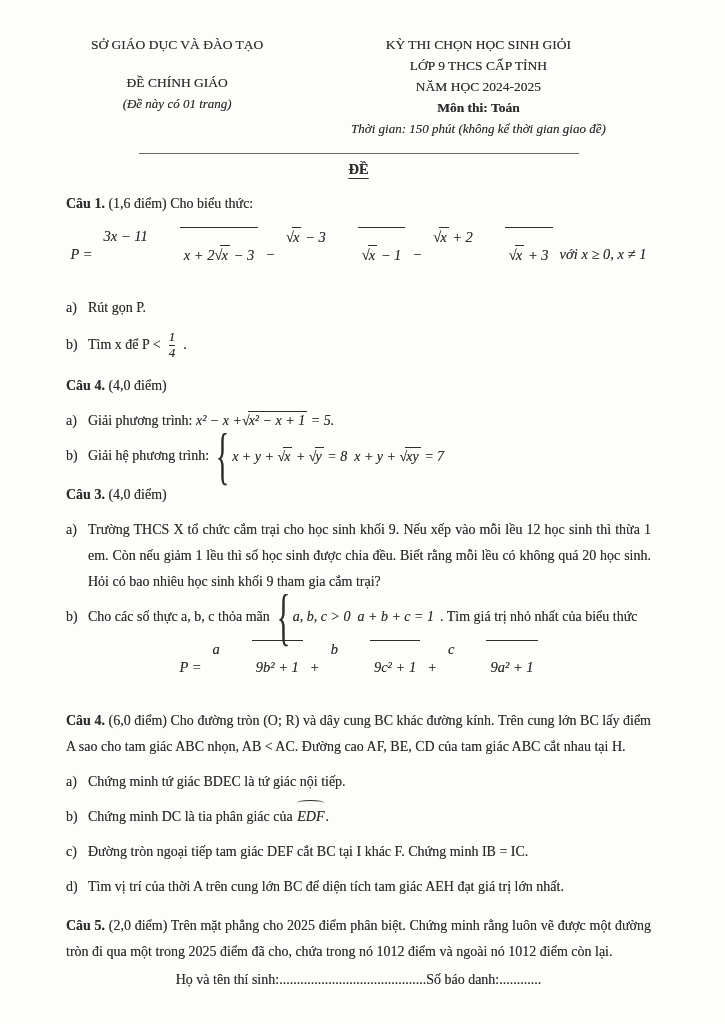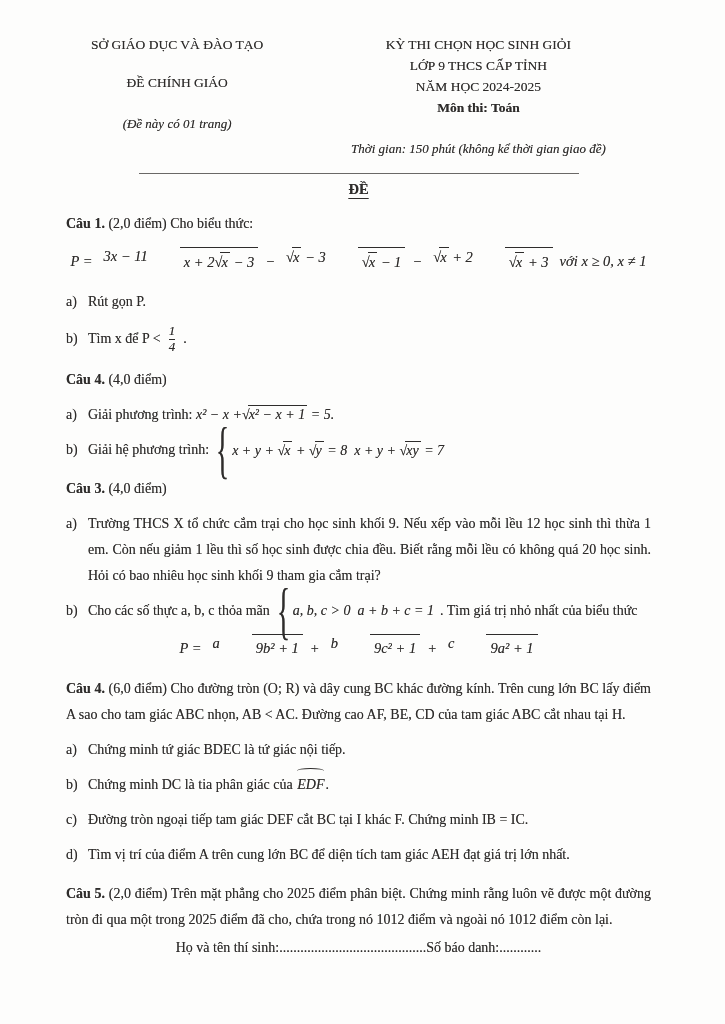--- a/index.html
+++ b/index.html
@@ -18,21 +18,21 @@
     background:#fdfdfc;
     text-shadow:0 0 .45px rgba(50,48,46,.55);
     overflow:hidden;
   }
 
   
   .hdr { display:flex; justify-content:space-between; }
   .hdr-left  { width:38%; text-align:center; line-height:21px; font-size:13.5px; }
   .hdr-right { width:59%; text-align:center; line-height:21px; font-size:13.5px; }
   .u  { text-decoration:underline; text-underline-offset:3px; }
-  .it { font-style:italic;margin-top:20px; }
+  .it { font-style:italic; }
   .b  { font-weight:bold; }
   .hdr-gap { height:17px; }
   .hdr-note { font-size:13px; }
 
   .rule {
     width:440px; margin:14px auto 7px auto;
     border:0; border-top:1.2px solid #6a6866; height:0;
   }
   .de-title {
     text-align:center; font-weight:600; font-size:14.5px;
@@ -51,21 +51,21 @@
 
   
   .m { font-style:italic; }
   .dmath {
     display:flex; justify-content:center; align-items:center;
     gap:7px; font-style:italic; font-size:14.5px;
     margin:10px 0 12px 0; line-height:1.3;
   }
   .frac { display:inline-flex; text-align:center; vertical-align:middle; line-height:1.35; }
   .frac .num { padding:0 4px; }
-  .frac .den { border-top:1.2px solid #2e2c2b; padding:4px 4px;margin-left:28px; }
+  .frac .den { border-top:1.2px solid #2e2c2b; padding:17px 4px;margin-left:28px; }
   .inline-frac { display:inline-flex; flex-direction:column; text-align:center; vertical-align:middle; line-height:1.15; font-size:13px; margin:0 2px; }
   .inline-frac .den { border-top:1.1px solid #2e2c2b; }
 
   .sqrt { white-space:nowrap; display:inline-block; }
   .sqrt::before { content:"√"; font-style:normal; letter-spacing:-1px; }
   .sqrt .rdc { border-top:1.2px solid currentColor; padding:1px 2px 0 1px; margin-left:-1px; display:inline-block; line-height:1.15; }
 
   .cases {
     display:inline-flex; flex-direction:row; gap:7px;
     position:relative; padding-left:13px; margin-left:4px;
@@ -109,21 +109,21 @@
       <div class="it hdr-note">Thời gian: 150 phút (không kể thời gian giao đề)</div>
     </div>
   </div>
 
   <hr class="rule">
 
   <div class="de-title"><span>ĐỀ</span></div>
 
   <div class="q">
     <span class="qlabel">Câu 1.</span>
-    <span>(2,0 điểm) Cho biểu thức:</span>
+    <span>(1,6 điểm) Cho biểu thức:</span>
   </div>
   <div class="dmath">
     <span>P =</span>
     <span class="frac">
       <span class="num">3x − 11</span>
       <span class="den"><span>x + 2</span><span class="sqrt"><span class="rdc">x</span></span><span> − 3</span></span>
     </span>
     <span>−</span>
     <span class="frac">
       <span class="num"><span class="sqrt"><span class="rdc">x</span></span><span> − 3</span></span>
@@ -225,21 +225,21 @@
       <span>Chứng minh DC là tia phân giác của</span>
       <span class="arc">EDF</span><span>.</span>
     </span>
   </div>
   <div class="item">
     <span class="marker">c)</span>
     <span class="body">Đường tròn ngoại tiếp tam giác DEF cắt BC tại I khác F. Chứng minh IB = IC.</span>
   </div>
   <div class="item">
     <span class="marker">d)</span>
-    <span class="body">Tìm vị trí của điểm A trên cung lớn BC để diện tích tam giác AEH đạt giá trị lớn nhất.</span>
+    <span class="body">Tìm vị trí của thời A trên cung lớn BC để diện tích tam giác AEH đạt giá trị lớn nhất.</span>
   </div>
 
   <div class="q">
     <span class="qlabel">Câu 5.</span>
     <span>(2,0 điểm) Trên mặt phẳng cho 2025 điểm phân biệt. Chứng minh rằng luôn vẽ được một đường tròn đi qua một trong 2025 điểm đã cho, chứa trong nó 1012 điểm và ngoài nó 1012 điểm còn lại.</span>
   </div>
 
   <div class="sign-row">
     <span>Họ và tên thí sinh:</span><span>..........................................</span><span>Số báo danh:</span><span>............</span>
   </div>

